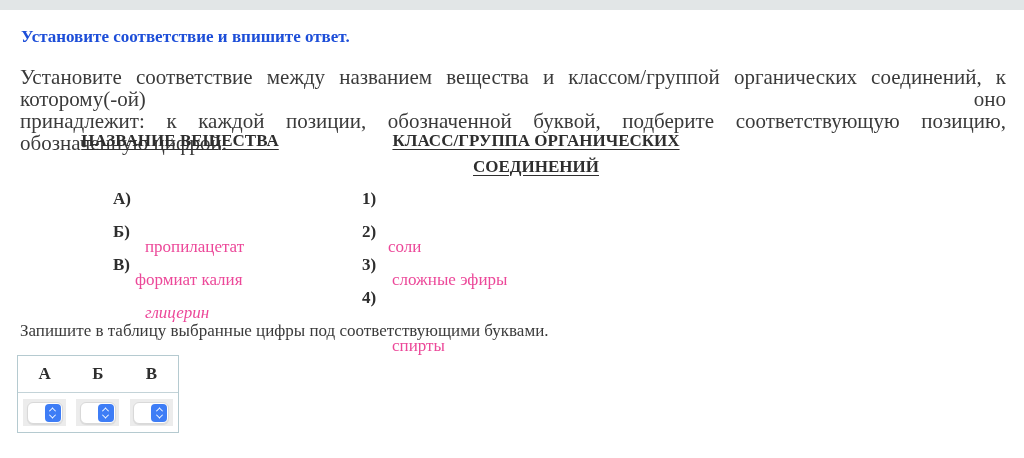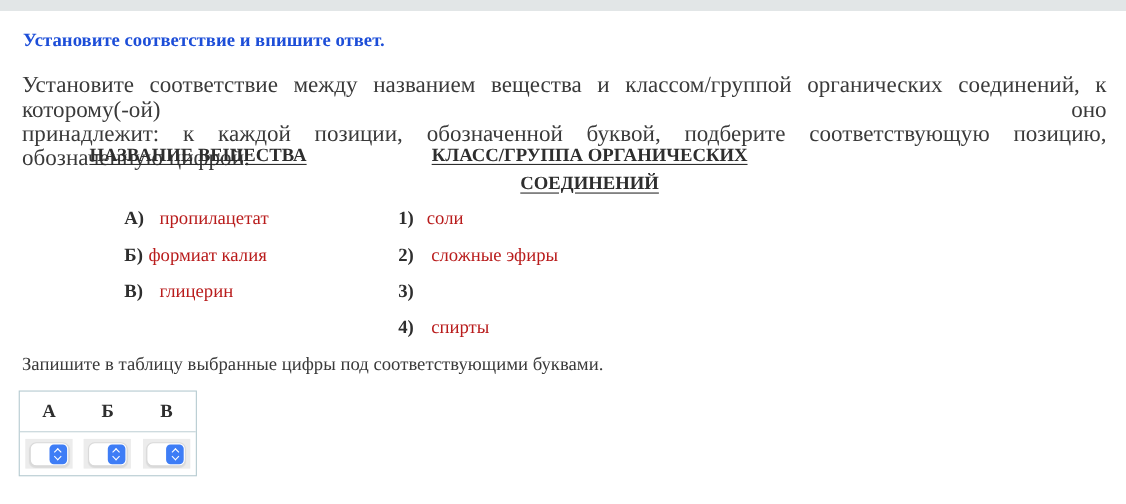--- a/index.html
+++ b/index.html
@@ -66,22 +66,23 @@
   .match-label {
     position: absolute;
     font-size: 17px;
     font-weight: bold;
     color: #2e2e2e;
     white-space: nowrap;
   }
   .match-text {
     position: absolute;
     font-size: 17px;
-    color: #b91c1c;
-    white-space: nowrap;
+    color: #ec4899;
+    white-space: nowrap;
+    margin-top: 48px;
   }
 
   .answer-instruction {
     position: absolute;
     left: 20px; top: 321px;
     font-size: 17px;
     color: #3a3a3a;
     white-space: nowrap;
   }
 
@@ -179,21 +180,21 @@
     <div><span class="uline">СОЕДИНЕНИЙ</span></div>
   </div>
 
   <span class="match-label" style="left:113px; top:189px;">А)</span>
   <span class="match-text" style="left:145px; top:189px;">пропилацетат</span>
 
   <span class="match-label" style="left:113px; top:222px;">Б)</span>
   <span class="match-text" style="left:135px; top:222px;">формиат калия</span>
 
   <span class="match-label" style="left:113px; top:255px;">В)</span>
-  <span class="match-text" style="left:145px; top:255px;">глицерин</span>
+  <span class="match-text" style="left:145px; top:255px;font-style:italic;">глицерин</span>
 
   <span class="match-label" style="left:362px; top:189px;">1)</span>
   <span class="match-text" style="left:388px; top:189px;">соли</span>
 
   <span class="match-label" style="left:362px; top:222px;">2)</span>
   <span class="match-text" style="left:392px; top:222px;">сложные эфиры</span>
 
   <span class="match-label" style="left:362px; top:255px;">3)</span>
 
   <span class="match-label" style="left:362px; top:288px;">4)</span>

